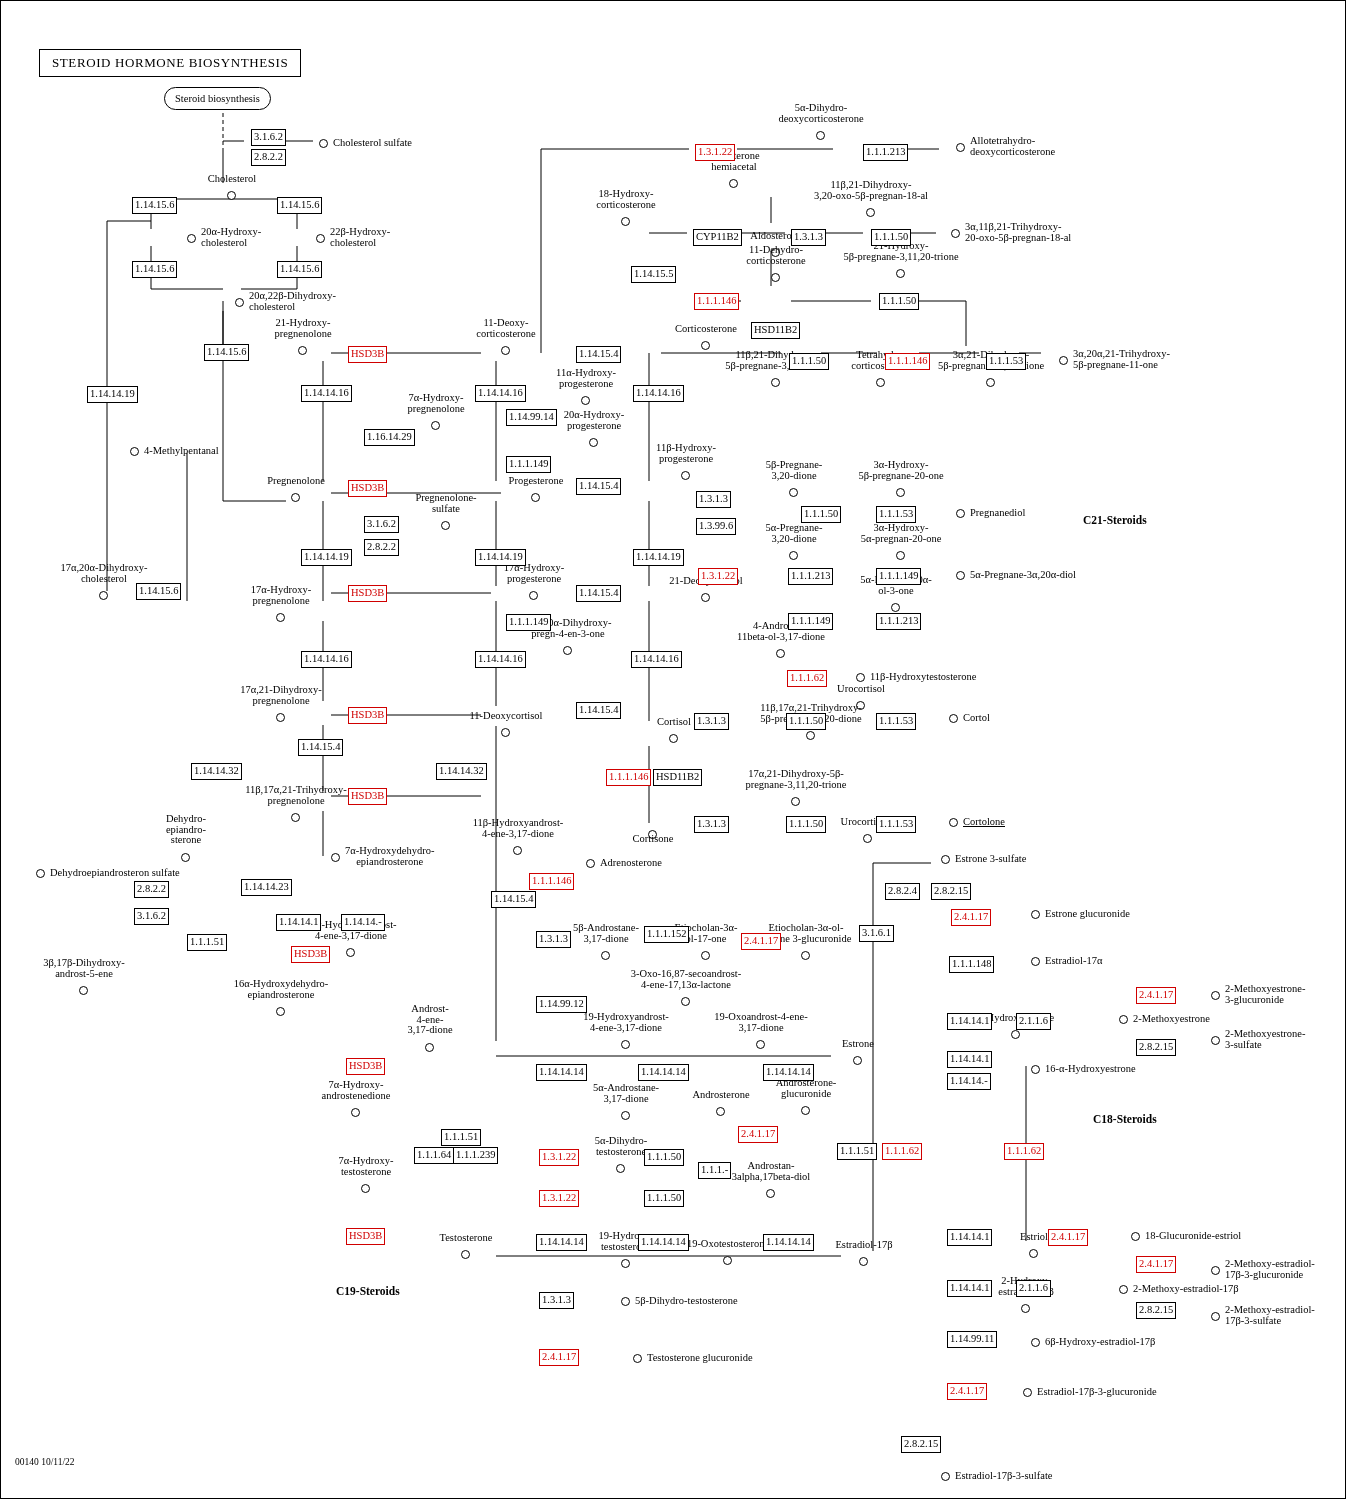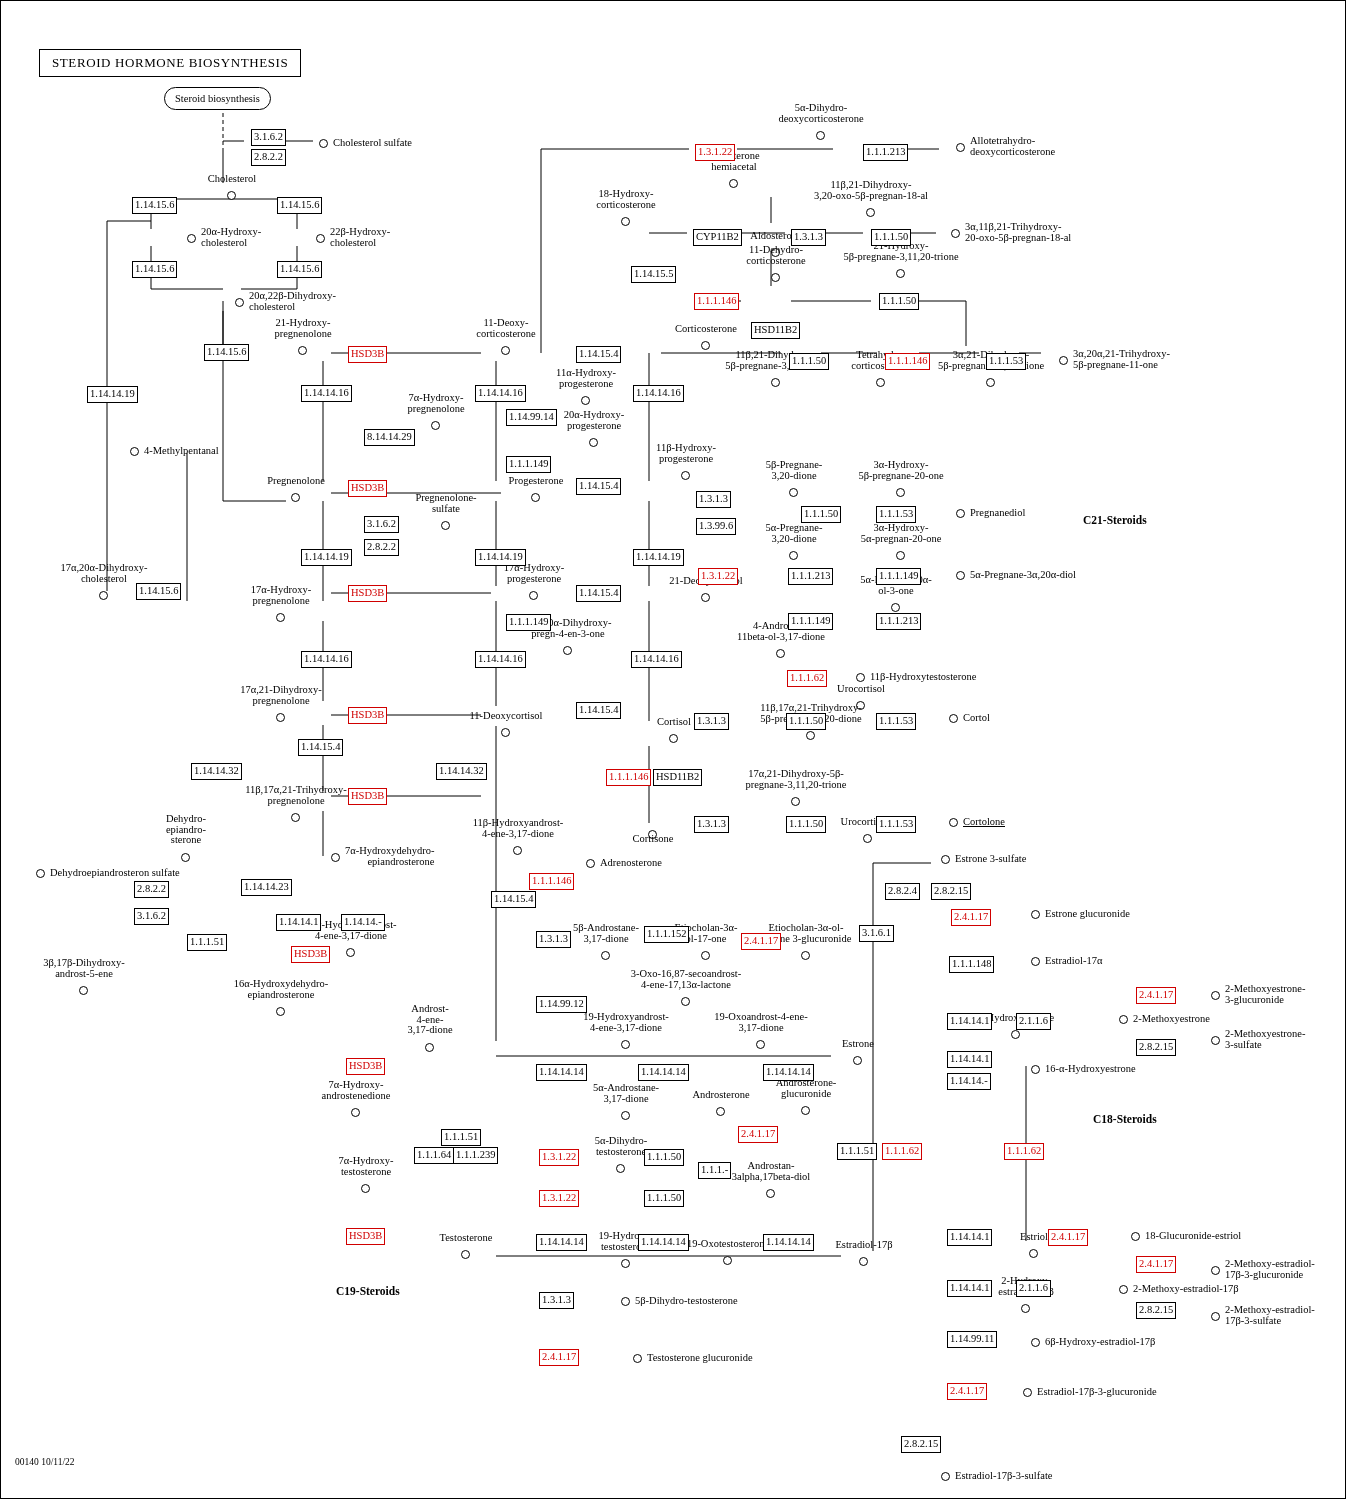--- a/index.html
+++ b/index.html
@@ -354,21 +354,21 @@
       <div class="lbl" style="left: 49px; text-align: left; top: 866.5px; position: absolute;">
         <div>Dehydroepiandrosteron sulfate</div>
       </div>
       <div class="node cmp" style="left: 180px; top: 852px;"></div>
       <div class="lbl" style="left: 90px; width: 190px; text-align: center; top: 813px; position: absolute;">
         <div>Dehydro-</div>
         <div>epiandro-</div>
         <div>sterone</div>
       </div>
       <div class="node cmp" style="left: 330px; top: 852px;"></div>
-      <div class="lbl" style="left: 344px; text-align: right; top: 845px; position: absolute;">
+      <div class="lbl" style="left: 344px; text-align: center; top: 845px; position: absolute;">
         <div>7α-Hydroxydehydro-</div>
         <div>epiandrosterone</div>
       </div>
       <div class="node cmp" style="left: 78px; top: 985px;"></div>
       <div class="lbl" style="left: -12px; width: 190px; text-align: center; top: 957px; position: absolute;">
         <div>3β,17β-Dihydroxy-</div>
         <div>androst-5-ene</div>
       </div>
       <div class="node cmp" style="left: 345px; top: 947px;"></div>
       <div class="lbl" style="left: 255px; width: 190px; text-align: center; top: 919px; position: absolute;">
@@ -579,21 +579,21 @@
       <div class="node enz redbox" style="left: 347px; top: 706px;">HSD3B</div>
       <div class="node enz redbox" style="left: 347px; top: 787px;">HSD3B</div>
       <div class="node enz redbox" style="left: 345px; top: 1057px;">HSD3B</div>
       <div class="node enz redbox" style="left: 345px; top: 1227px;">HSD3B</div>
       <div class="node enz redbox" style="left: 290px; top: 945px;">HSD3B</div>
       <div class="node enz" style="left: 300px; top: 384px;">1.14.14.16</div>
       <div class="node enz" style="left: 300px; top: 548px;">1.14.14.19</div>
       <div class="node enz" style="left: 300px; top: 650px;">1.14.14.16</div>
       <div class="node enz" style="left: 297px; top: 738px;">1.14.15.4</div>
       <div class="node enz" style="left: 190px; top: 762px;">1.14.14.32</div>
-      <div class="node enz" style="left: 363px; top: 428px;">8.14.14.29</div>
+      <div class="node enz" style="left: 363px; top: 428px;">1.16.14.29</div>
       <div class="node enz" style="left: 363px; top: 515px;">3.1.6.2</div>
       <div class="node enz" style="left: 363px; top: 538px;">2.8.2.2</div>
       <div class="node enz" style="left: 474px; top: 384px;">1.14.14.16</div>
       <div class="node enz" style="left: 474px; top: 548px;">1.14.14.19</div>
       <div class="node enz" style="left: 474px; top: 650px;">1.14.14.16</div>
       <div class="node enz" style="left: 435px; top: 762px;">1.14.14.32</div>
       <div class="node enz" style="left: 575px; top: 345px;">1.14.15.4</div>
       <div class="node enz" style="left: 575px; top: 477px;">1.14.15.4</div>
       <div class="node enz" style="left: 575px; top: 584px;">1.14.15.4</div>
       <div class="node enz" style="left: 575px; top: 701px;">1.14.15.4</div>

